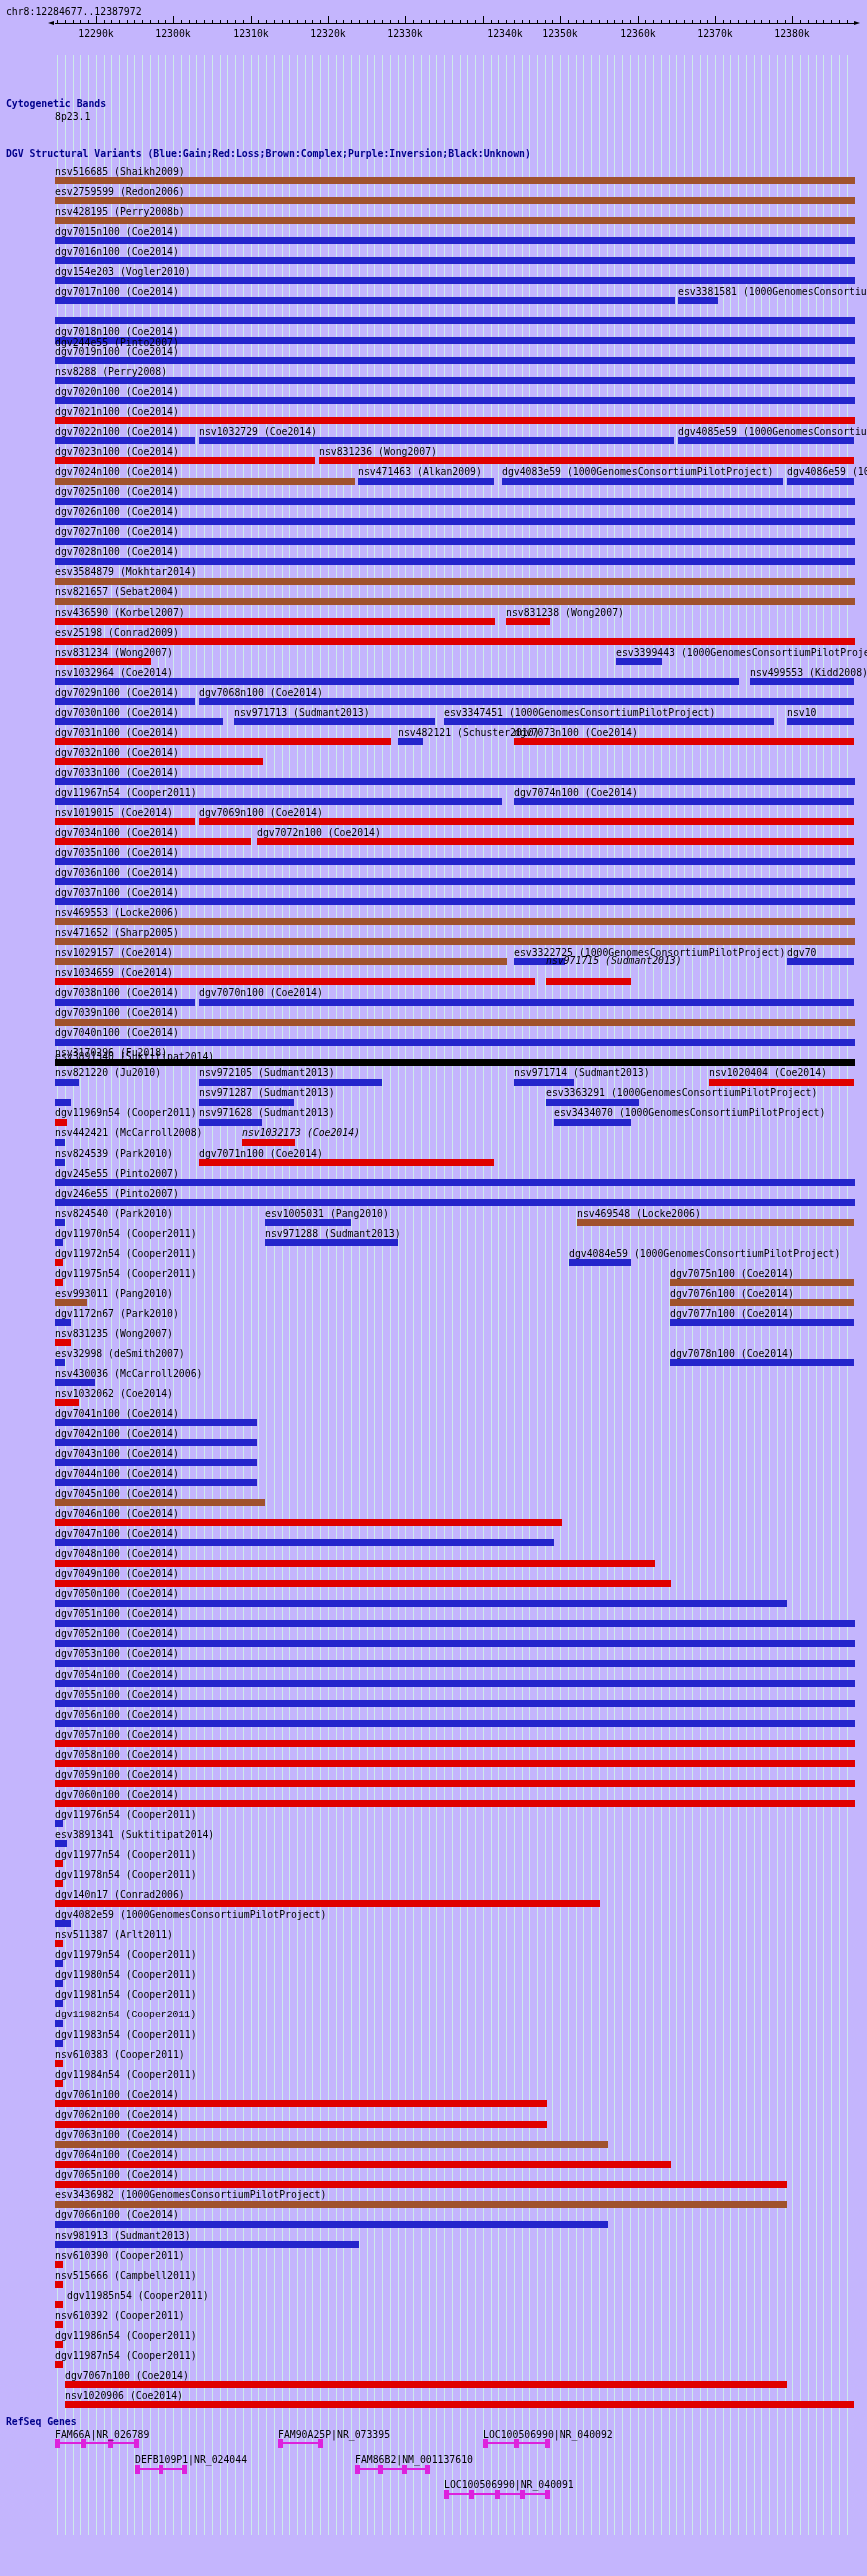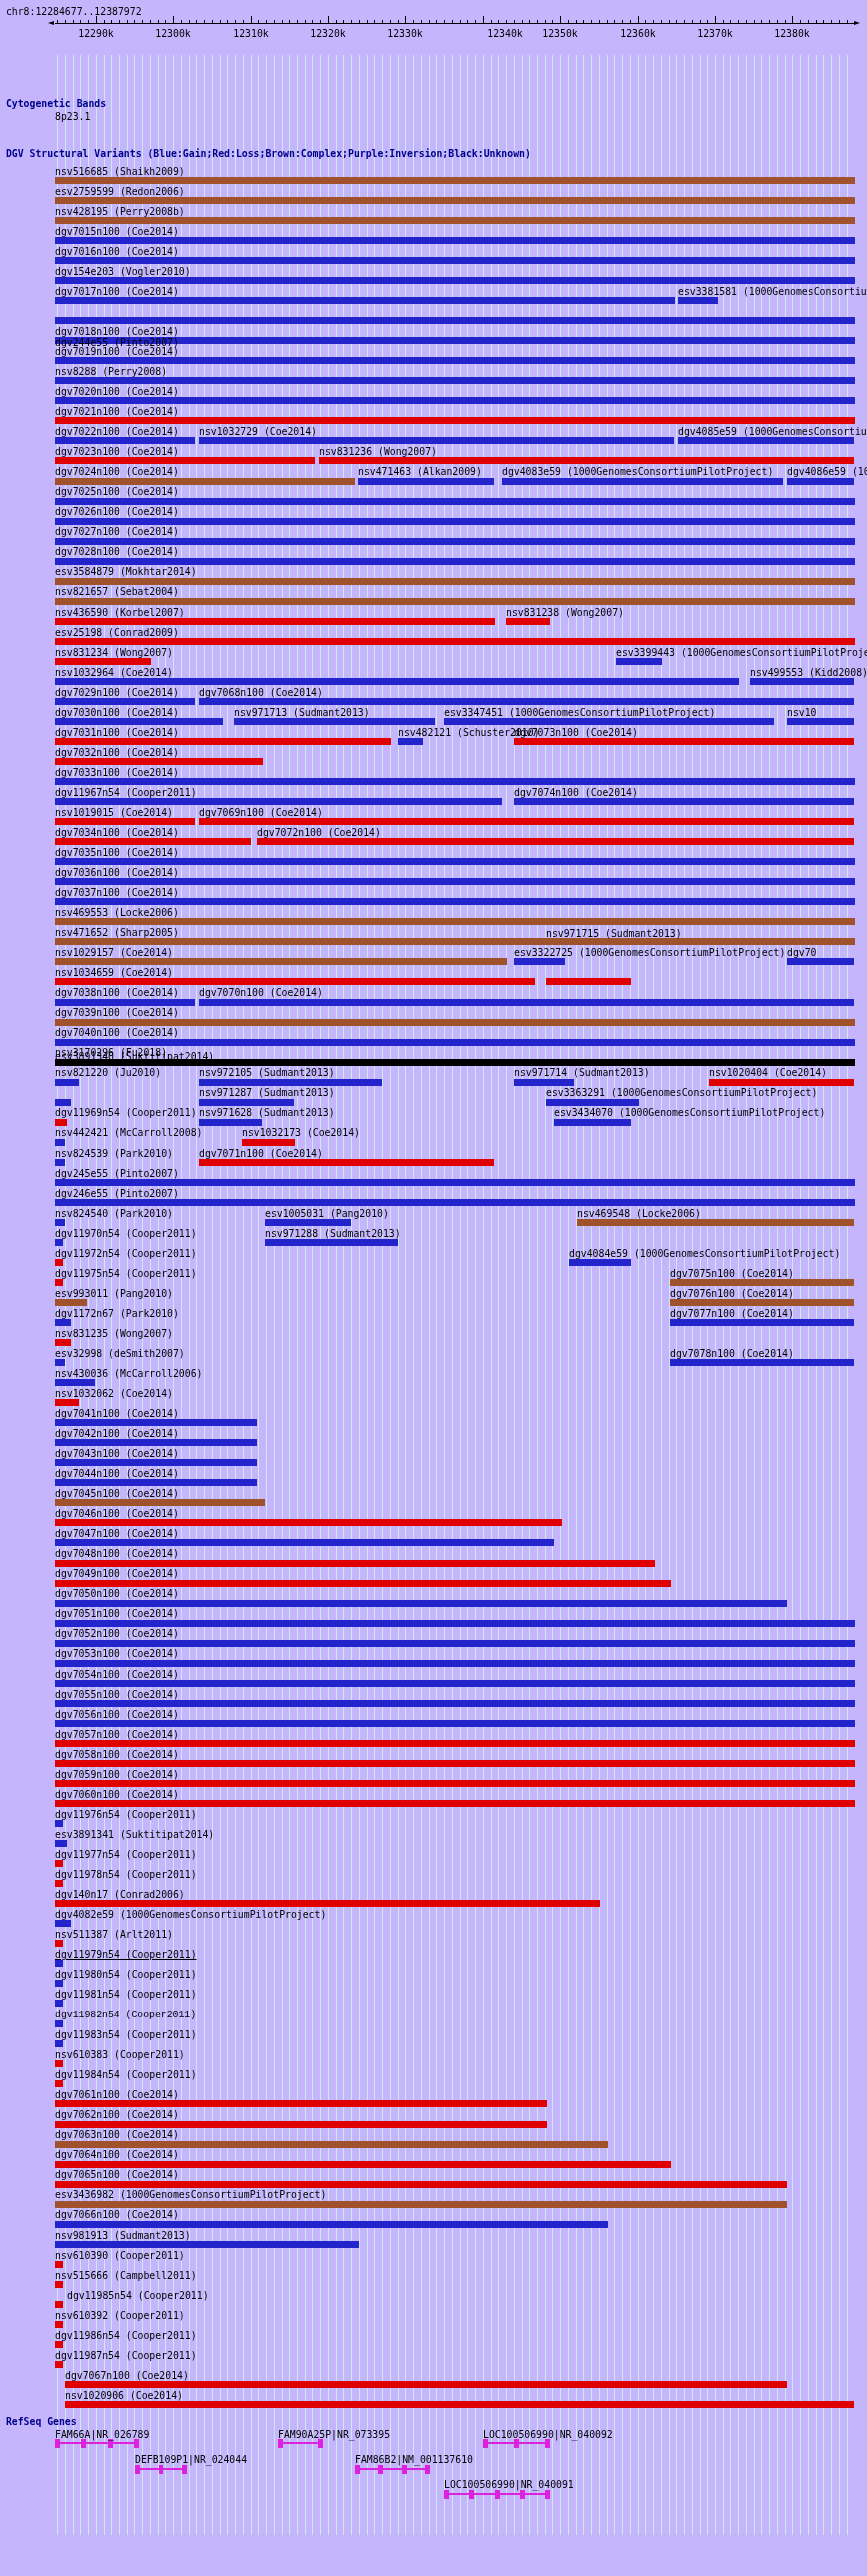--- a/index.html
+++ b/index.html
@@ -368,21 +368,21 @@
       <div class="vlbl" style="left: 55px; top: 928px;">nsv471652 (Sharp2005)</div>
       <div class="vbar" style="left: 55px; top: 938px; width: 800px; background: rgb(160, 82, 45);"></div>
       <div class="vlbl" style="left: 55px; top: 948px;">nsv1029157 (Coe2014)</div>
       <div class="vbar" style="left: 55px; top: 958px; width: 452px; background: rgb(160, 82, 45);"></div>
       <div class="vlbl" style="left: 514px; top: 948px;">esv3322725 (1000GenomesConsortiumPilotProject)</div>
       <div class="vbar" style="left: 514px; top: 958px; width: 51px; background: rgb(36, 36, 204);"></div>
       <div class="vlbl" style="left: 787px; top: 948px;">dgv70</div>
       <div class="vbar" style="left: 787px; top: 958px; width: 67px; background: rgb(36, 36, 204);"></div>
       <div class="vlbl" style="left: 55px; top: 968px;">nsv1034659 (Coe2014)</div>
       <div class="vbar" style="left: 55px; top: 978px; width: 480px; background: rgb(224, 0, 0);"></div>
-      <div class="vlbl" style="left: 546px; top: 929px;">nsv971715 (Sudmant2013)</div>
+      <div class="vlbl" style="left: 546px; top: 956px; font-style: italic;">nsv971715 (Sudmant2013)</div>
       <div class="vbar" style="left: 546px; top: 978px; width: 85px; background: rgb(224, 0, 0);"></div>
       <div class="vlbl" style="left: 55px; top: 988px;">dgv7038n100 (Coe2014)</div>
       <div class="vbar" style="left: 55px; top: 999px; width: 140px; background: rgb(36, 36, 204);"></div>
       <div class="vlbl" style="left: 199px; top: 988px;">dgv7070n100 (Coe2014)</div>
       <div class="vbar" style="left: 199px; top: 999px; width: 655px; background: rgb(36, 36, 204);"></div>
       <div class="vlbl" style="left: 55px; top: 1008px;">dgv7039n100 (Coe2014)</div>
       <div class="vbar" style="left: 55px; top: 1019px; width: 800px; background: rgb(160, 82, 45);"></div>
       <div class="vlbl" style="left: 55px; top: 1028px;">dgv7040n100 (Coe2014)</div>
       <div class="vbar" style="left: 55px; top: 1039px; width: 800px; background: rgb(36, 36, 204);"></div>
       <div class="vlbl" style="left: 55px; top: 1048px;">nsv3170296 (Fu2018)</div>
@@ -402,21 +402,21 @@
       <div class="vlbl" style="left: 546px; top: 1088px;">esv3363291 (1000GenomesConsortiumPilotProject)</div>
       <div class="vbar" style="left: 546px; top: 1099px; width: 93px; background: rgb(36, 36, 204);"></div>
       <div class="vlbl" style="left: 55px; top: 1108px;">dgv11969n54 (Cooper2011)</div>
       <div class="vbar" style="left: 55px; top: 1119px; width: 12px; background: rgb(224, 0, 0);"></div>
       <div class="vlbl" style="left: 199px; top: 1108px;">nsv971628 (Sudmant2013)</div>
       <div class="vbar" style="left: 199px; top: 1119px; width: 63px; background: rgb(36, 36, 204);"></div>
       <div class="vlbl" style="left: 554px; top: 1108px;">esv3434070 (1000GenomesConsortiumPilotProject)</div>
       <div class="vbar" style="left: 554px; top: 1119px; width: 77px; background: rgb(36, 36, 204);"></div>
       <div class="vlbl" style="left: 55px; top: 1128px;">nsv442421 (McCarroll2008)</div>
       <div class="vbar" style="left: 55px; top: 1139px; width: 9.6px; background: rgb(36, 36, 204);"></div>
-      <div class="vlbl" style="left: 242px; top: 1128px;">nsv1032173 (Coe2014)</div>
+      <div class="vlbl" style="left: 242px; top: 1128px; font-style: italic;">nsv1032173 (Coe2014)</div>
       <div class="vbar" style="left: 242px; top: 1139px; width: 53px; background: rgb(224, 0, 0);"></div>
       <div class="vlbl" style="left: 55px; top: 1149px;">nsv824539 (Park2010)</div>
       <div class="vbar" style="left: 55px; top: 1159px; width: 9.6px; background: rgb(36, 36, 204);"></div>
       <div class="vlbl" style="left: 199px; top: 1149px;">dgv7071n100 (Coe2014)</div>
       <div class="vbar" style="left: 199px; top: 1159px; width: 295px; background: rgb(224, 0, 0);"></div>
       <div class="vlbl" style="left: 55px; top: 1169px;">dgv245e55 (Pinto2007)</div>
       <div class="vbar" style="left: 55px; top: 1179px; width: 800px; background: rgb(36, 36, 204);"></div>
       <div class="vlbl" style="left: 55px; top: 1189px;">dgv246e55 (Pinto2007)</div>
       <div class="vbar" style="left: 55px; top: 1199px; width: 800px; background: rgb(36, 36, 204);"></div>
       <div class="vlbl" style="left: 55px; top: 1209px;">nsv824540 (Park2010)</div>
@@ -502,21 +502,21 @@
       <div class="vlbl" style="left: 55px; top: 1850px;">dgv11977n54 (Cooper2011)</div>
       <div class="vbar" style="left: 55px; top: 1860px; width: 8px; background: rgb(224, 0, 0);"></div>
       <div class="vlbl" style="left: 55px; top: 1870px;">dgv11978n54 (Cooper2011)</div>
       <div class="vbar" style="left: 55px; top: 1880px; width: 8px; background: rgb(224, 0, 0);"></div>
       <div class="vlbl" style="left: 55px; top: 1890px;">dgv140n17 (Conrad2006)</div>
       <div class="vbar" style="left: 55px; top: 1900px; width: 545px; background: rgb(224, 0, 0);"></div>
       <div class="vlbl" style="left: 55px; top: 1910px;">dgv4082e59 (1000GenomesConsortiumPilotProject)</div>
       <div class="vbar" style="left: 55px; top: 1920px; width: 16px; background: rgb(36, 36, 204);"></div>
       <div class="vlbl" style="left: 55px; top: 1930px;">nsv511387 (Arlt2011)</div>
       <div class="vbar" style="left: 55px; top: 1940px; width: 8px; background: rgb(224, 0, 0);"></div>
-      <div class="vlbl" style="left: 55px; top: 1950px; text-decoration: underline;">dgv11979n54 (Cooper2011)</div>
+      <div class="vlbl" style="left: 55px; top: 1950px;">dgv11979n54 (Cooper2011)</div>
       <div class="vbar" style="left: 55px; top: 1960px; width: 8px; background: rgb(36, 36, 204);"></div>
       <div class="vlbl" style="left: 55px; top: 1970px;">dgv11980n54 (Cooper2011)</div>
       <div class="vbar" style="left: 55px; top: 1980px; width: 8px; background: rgb(36, 36, 204);"></div>
       <div class="vlbl" style="left: 55px; top: 1990px;">dgv11981n54 (Cooper2011)</div>
       <div class="vbar" style="left: 55px; top: 2000px; width: 8px; background: rgb(36, 36, 204);"></div>
       <div class="vlbl" style="left: 55px; top: 2010px; font-family: Liberation Mono, monospace;">dgv11982n54 (Cooper2011)</div>
       <div class="vbar" style="left: 55px; top: 2020px; width: 8px; background: rgb(36, 36, 204);"></div>
       <div class="vlbl" style="left: 55px; top: 2030px;">dgv11983n54 (Cooper2011)</div>
       <div class="vbar" style="left: 55px; top: 2040px; width: 8px; background: rgb(36, 36, 204);"></div>
       <div class="vlbl" style="left: 55px; top: 2050px;">nsv610383 (Cooper2011)</div>

